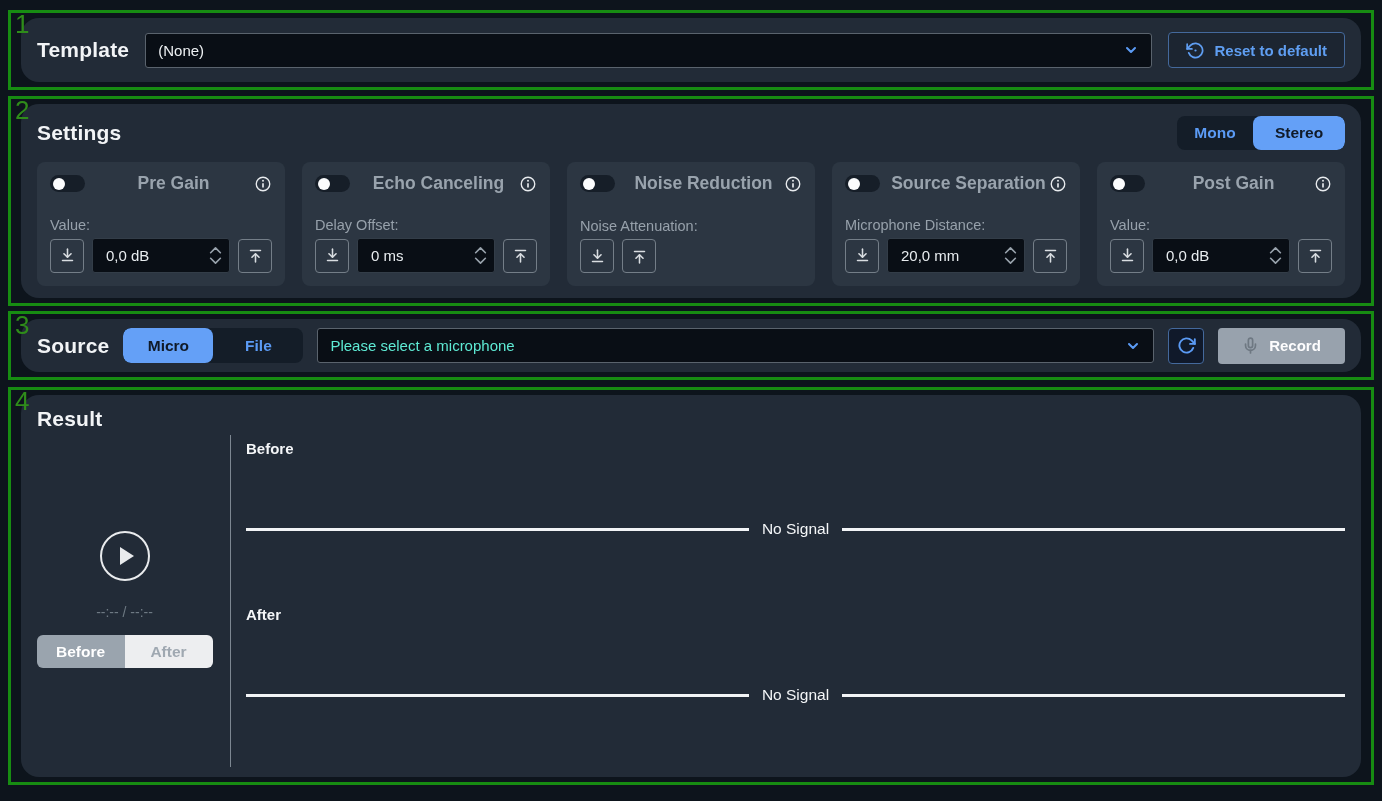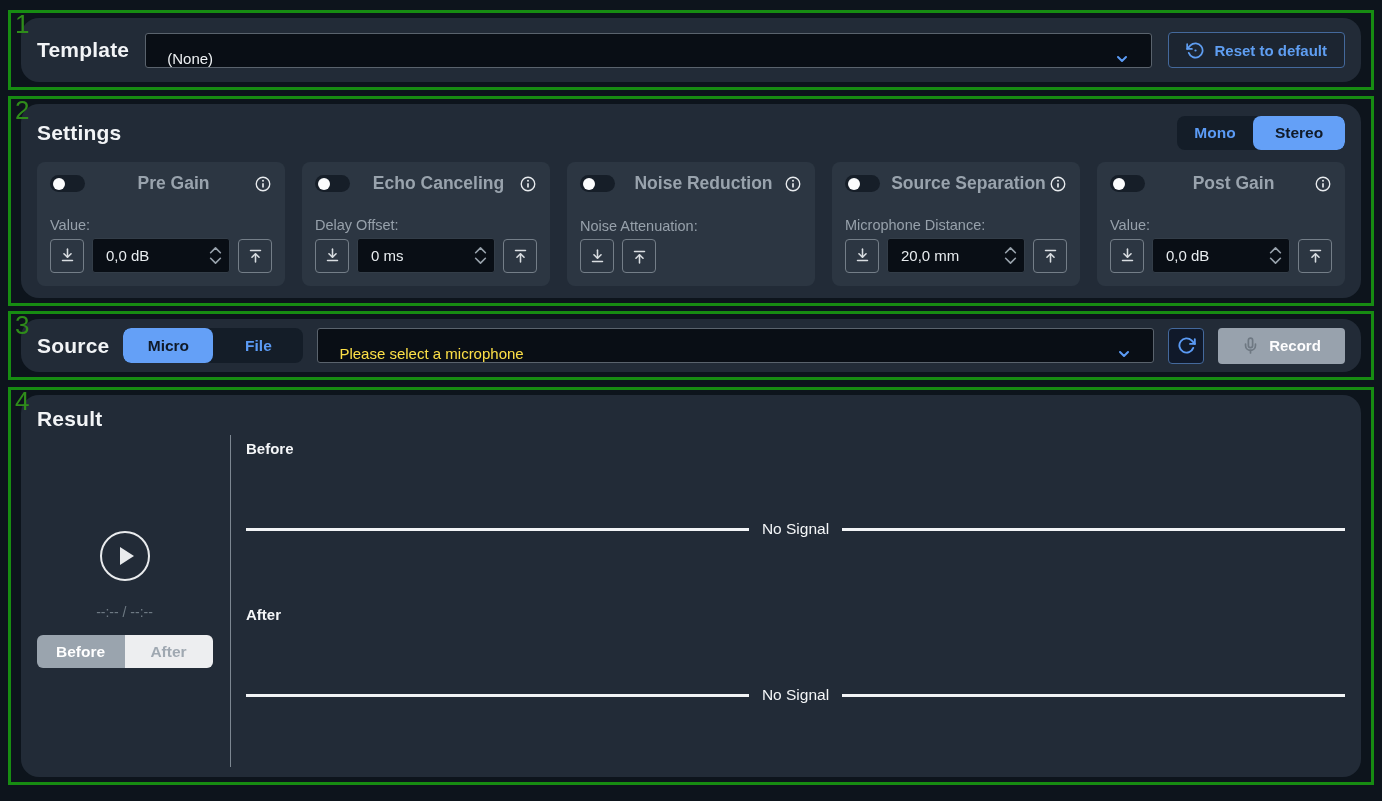--- a/index.html
+++ b/index.html
@@ -19,23 +19,23 @@
   .panel { background:#222b37; border-radius:18px; margin:5px 10px; }
   .p1 { height:64px; display:flex; align-items:center; padding:0 16px; gap:16px; }
   .p2 { height:194px; padding:12px 16px; }
   .p3 { height:53px; display:flex; align-items:center; padding:0 16px; gap:14px; }
   .p4 { height:382px; padding:12px 16px; display:flex; flex-direction:column; }
 
   .h1 { font-size:21px; font-weight:bold; color:#f2f4f6; letter-spacing:.2px; }
 
   
   .select { flex:1; height:35px; background:#090e15; border:1px solid #5a636d;
-            border-radius:3px; display:flex; align-items:flex-end; padding:0 21px;
+            border-radius:3px; display:flex; align-items:center; padding:0 12px;
             font-size:15px; color:#eef1f3; cursor:pointer; }
-  .select .placeholder { color:#fde047; }
+  .select .placeholder { color:#5eead4; }
   .select svg { margin-left:auto; color:#5b9bf5; flex:none; }
 
   .btn-reset { height:36px; padding:0 17px; display:flex; align-items:center; gap:9px;
                border:1px solid #44699c; border-radius:4px; background:#1c2531;
                color:#5f9ef2; font-weight:bold; font-size:15px; cursor:pointer; }
 
   
   .set-head { display:flex; align-items:center; justify-content:space-between; height:34px; }
   .seg { display:flex; background:#141d28; border-radius:8px; overflow:hidden; }
   .seg button { border:none; background:transparent; font-size:15.5px; font-weight:bold;

